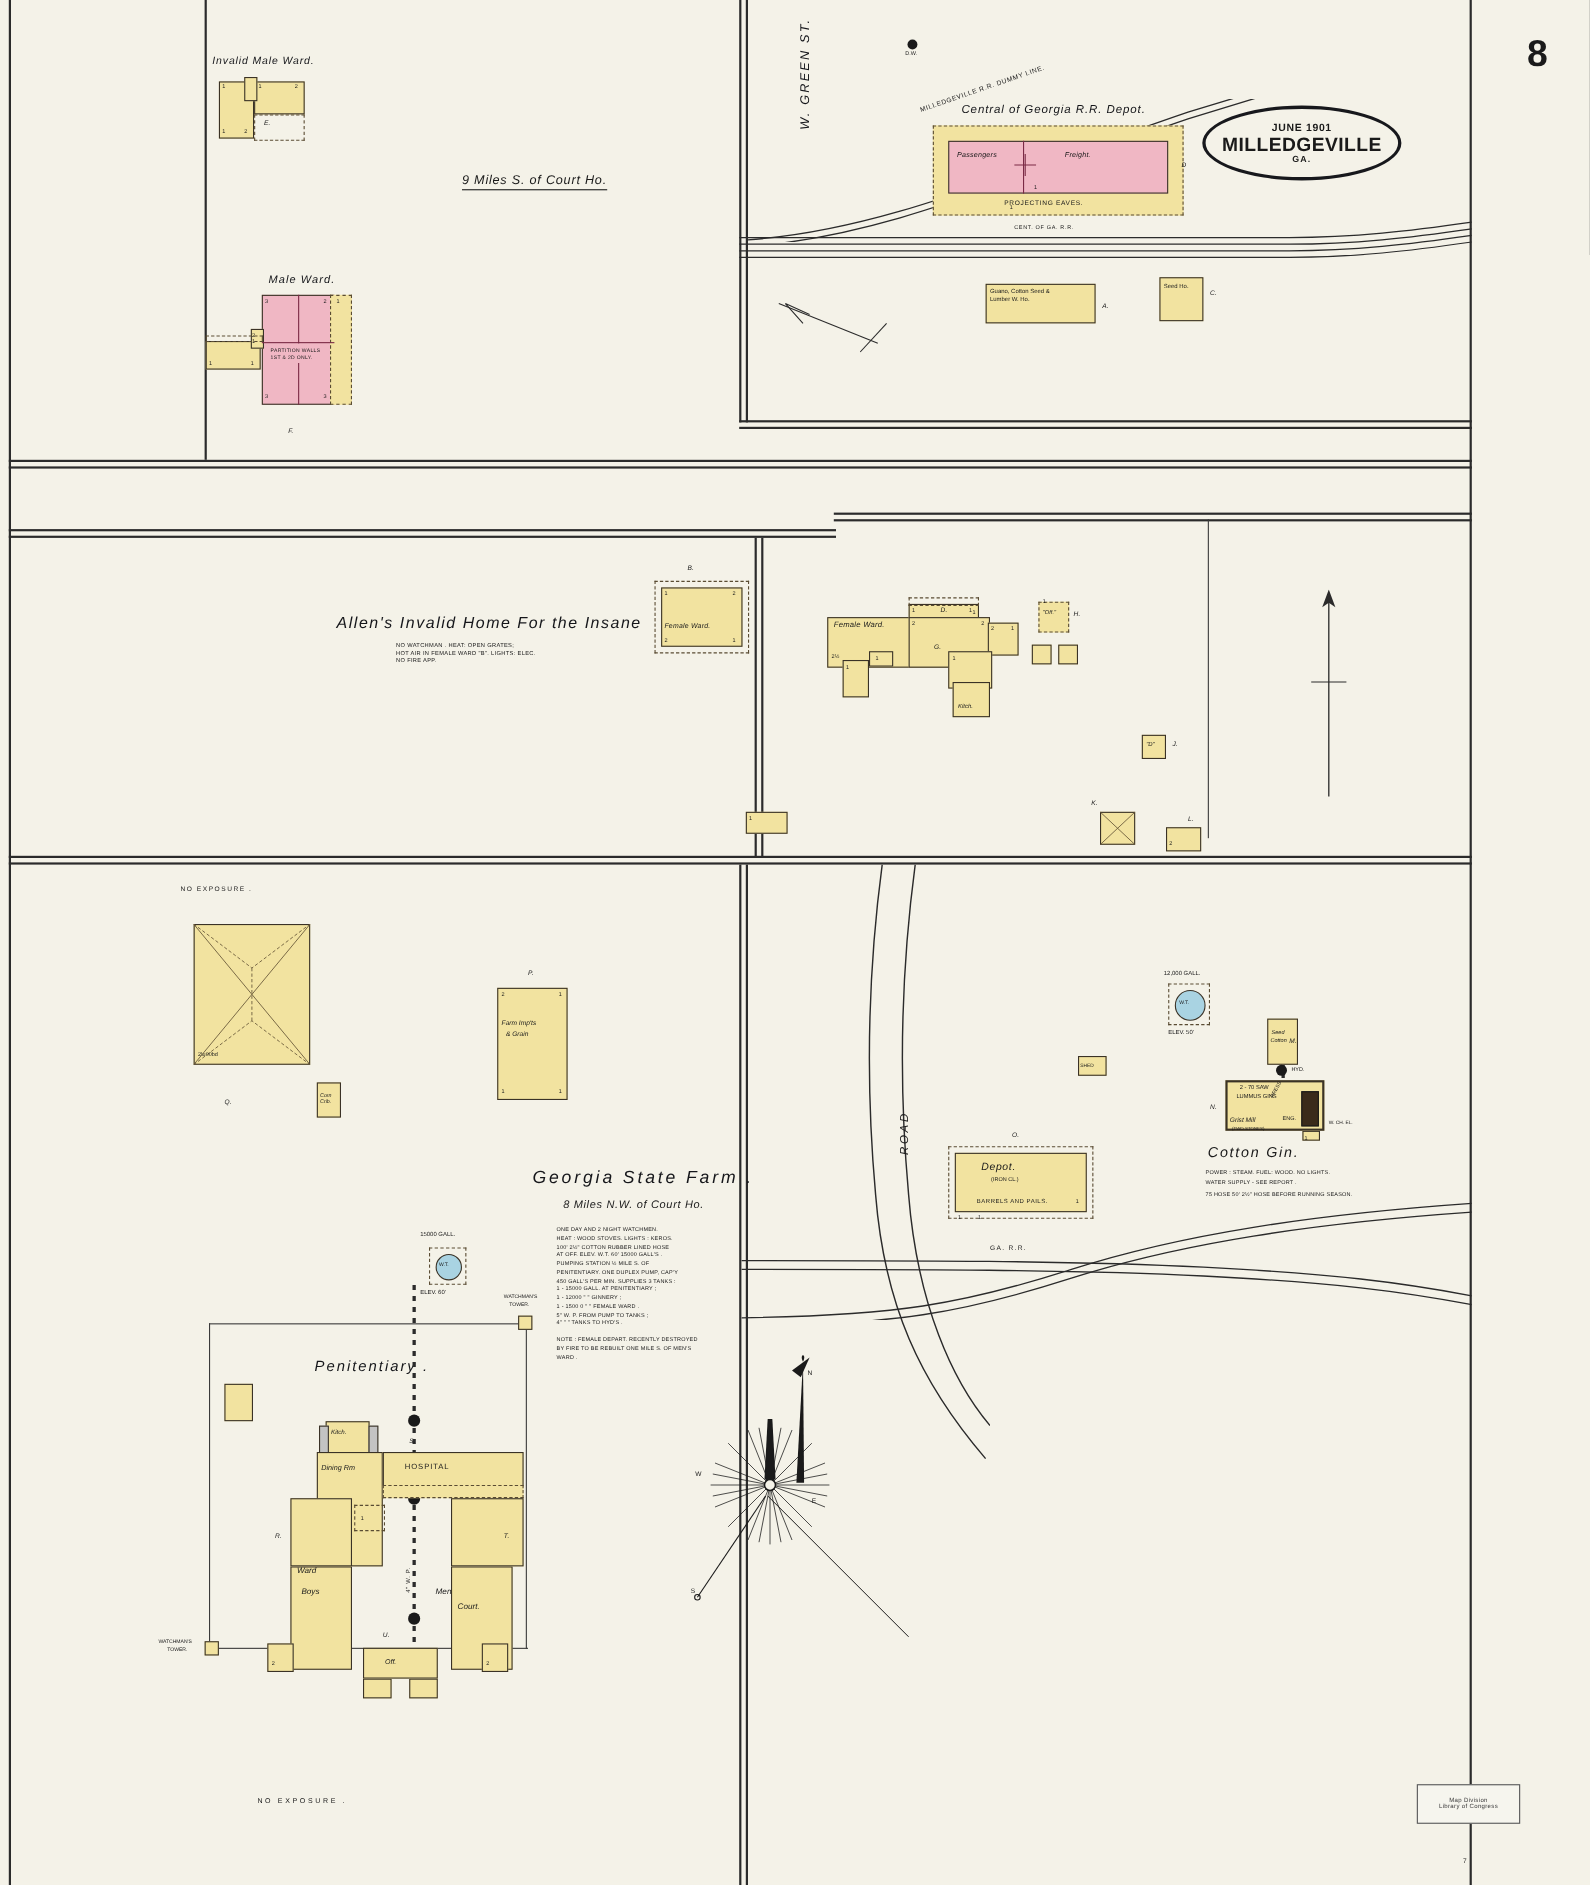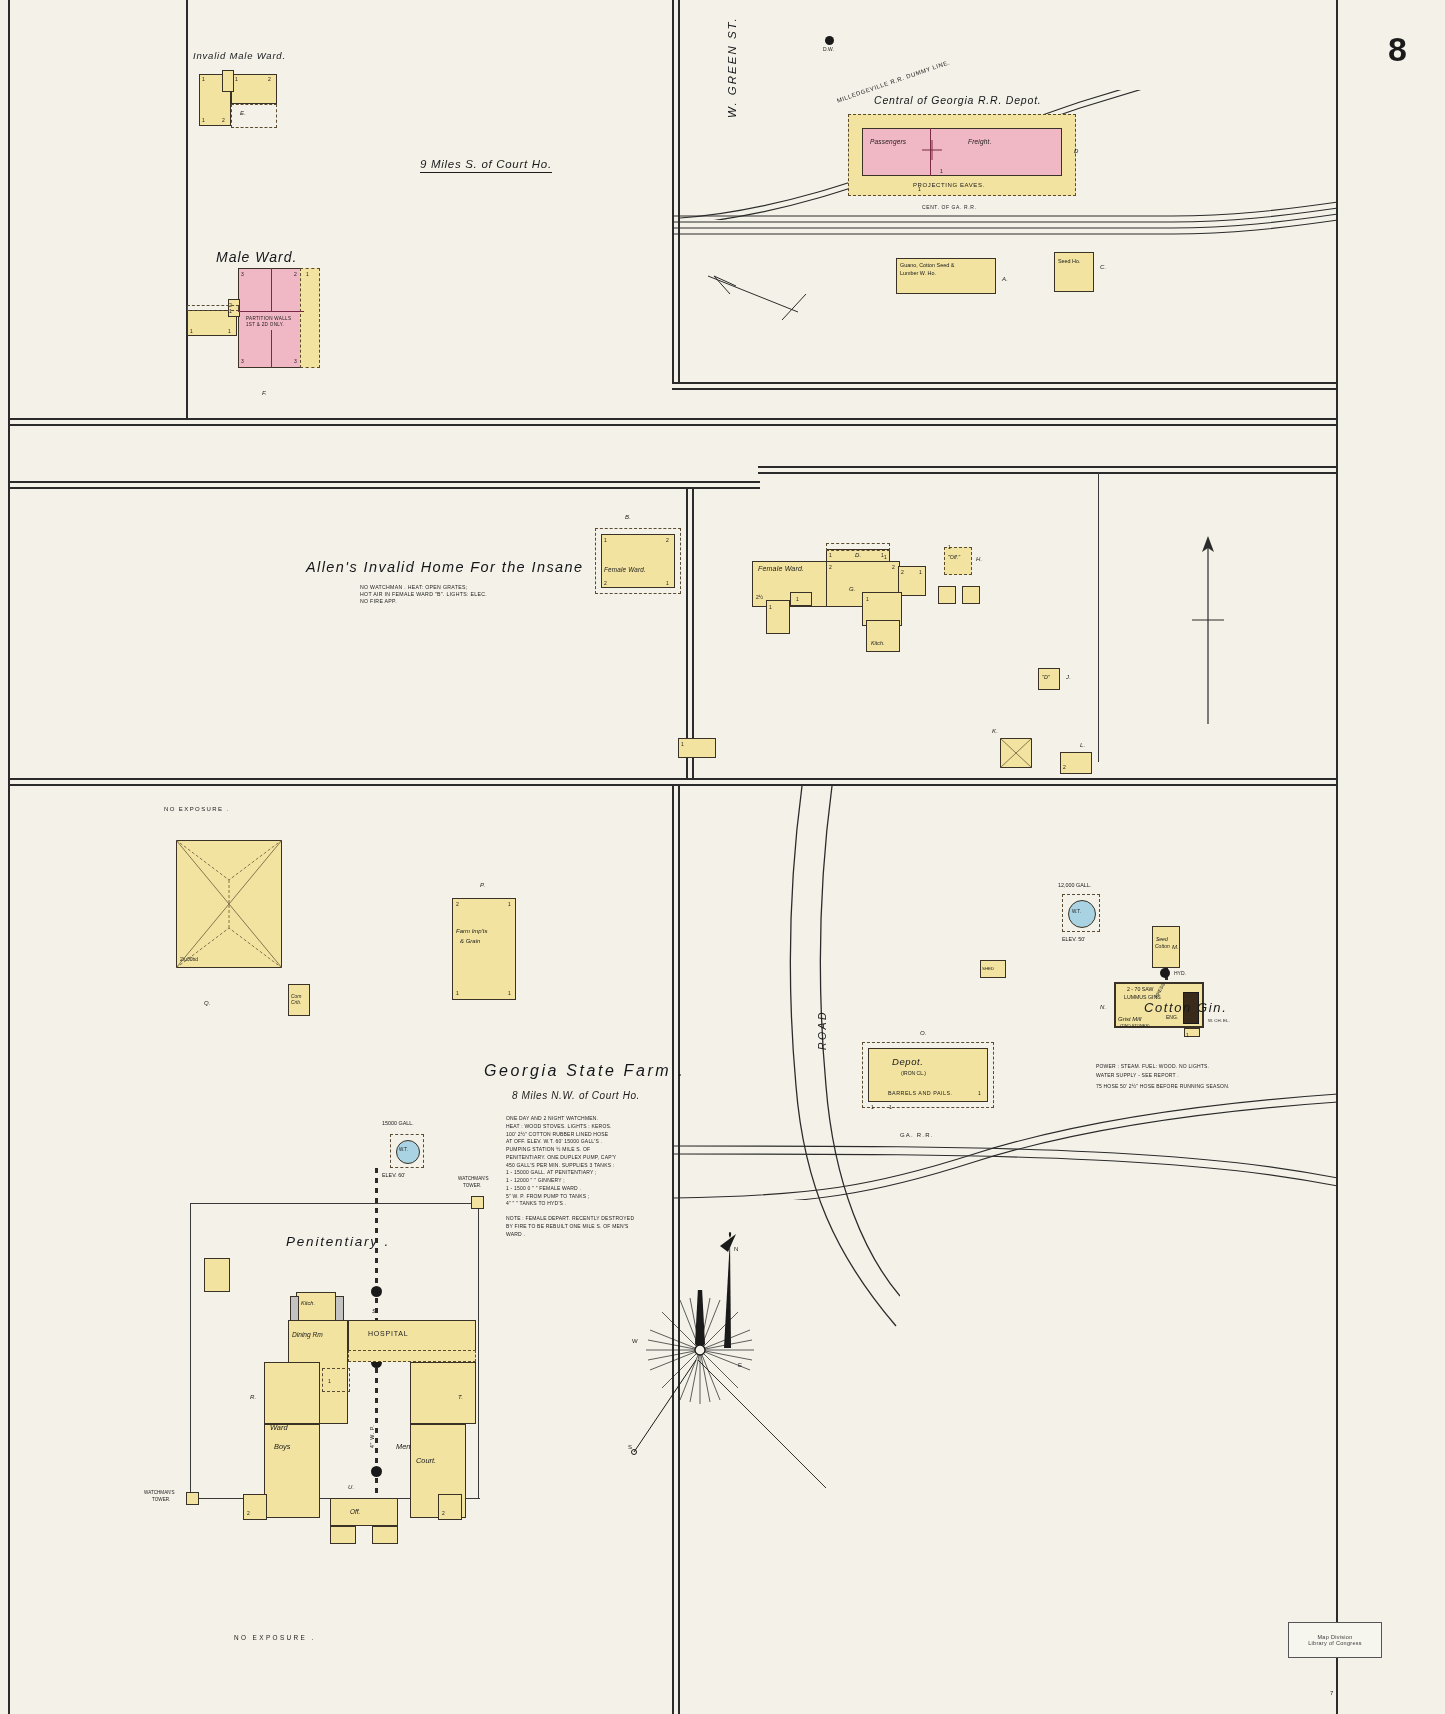--- a/index.html
+++ b/index.html
@@ -50,20 +50,25 @@
          display:flex;flex-direction:column;align-items:center;justify-content:center;}
   #stamp span{font-size:5.5px;letter-spacing:.3px;color:#3b3b3b;}
 </style>
 </head>
 <body>
 
 <div id="sheet">
 
   <div class="abs" id="pageno">8</div>
 
+  <div class="abs" id="titleoval">
+    <div class="d">JUNE 1901</div>
+    <div class="c">MILLEDGEVILLE</div>
+    <div class="s">GA.</div>
+  </div>
 
   <div class="abs line" style="left:8px;top:0;width:2px;height:1714px;"></div>
   <div class="abs line" style="left:1336px;top:0;width:2px;height:1714px;"></div>
 
   <div class="abs line" style="left:8px;top:418px;width:1330px;height:2px;"></div>
   <div class="abs line" style="left:8px;top:424px;width:1330px;height:2px;"></div>
   <div class="abs line" style="left:8px;top:481px;width:752px;height:2px;"></div>
   <div class="abs line" style="left:8px;top:487px;width:752px;height:2px;"></div>
   <div class="abs line" style="left:758px;top:466px;width:580px;height:2px;"></div>
   <div class="abs line" style="left:758px;top:472px;width:580px;height:2px;"></div>
@@ -92,21 +97,21 @@
   <div class="abs dash" style="left:231px;top:104px;width:46px;height:24px;"></div>
   <div class="abs tiny" style="left:240px;top:110px;font-style:italic;">E.</div>
   <div class="abs micro" style="left:202px;top:76px;">1</div>
   <div class="abs micro" style="left:235px;top:76px;">1</div>
   <div class="abs micro" style="left:268px;top:76px;">2</div>
   <div class="abs micro" style="left:202px;top:117px;">1</div>
   <div class="abs micro" style="left:222px;top:117px;">2</div>
 
   <div class="abs" style="left:420px;top:158px;font-size:11.5px;font-style:italic;letter-spacing:.7px;border-bottom:1.2px solid #1d1d1d;padding-bottom:2px;">9 Miles S. of Court Ho.</div>
 
-  <div class="abs hdg2 ink" style="left:216px;top:249px;font-size:14px;letter-spacing:1px;">Male Ward.</div>
+  <div class="abs hdg2 ink" style="left:244px;top:249px;font-size:10px;letter-spacing:1px;">Male Ward.</div>
 
   <div class="abs bld pink" style="left:238px;top:268px;width:66px;height:100px;"></div>
   <div class="abs dash" style="left:300px;top:268px;width:20px;height:100px;background:#f2e3a0;"></div>
   <div class="abs bld yellow" style="left:187px;top:310px;width:50px;height:26px;"></div>
   <div class="abs bld yellow" style="left:228px;top:299px;width:12px;height:18px;"></div>
   <div class="abs dash" style="left:187px;top:305px;width:52px;height:6px;"></div>
 
   <div class="abs" style="left:271px;top:268px;width:1px;height:44px;background:#7a2a45;"></div>
   <div class="abs" style="left:271px;top:330px;width:1px;height:38px;background:#7a2a45;"></div>
   <div class="abs" style="left:238px;top:311px;width:34px;height:1px;background:#7a2a45;"></div>
@@ -428,21 +433,21 @@
   <div class="abs micro" style="left:1118px;top:1016px;font-size:6px;font-style:italic;">Grist Mill</div>
   <div class="abs micro" style="left:1120px;top:1023px;font-size:4px;">(TWO STONES)</div>
   <div class="abs micro" style="left:1166px;top:1014px;font-size:5px;">ENG.</div>
   <div class="abs micro" style="left:1154px;top:996px;font-size:4.6px;transform:rotate(-62deg);transform-origin:left top;">PRESS</div>
   <div class="abs" style="left:1183px;top:992px;width:14px;height:30px;background:#3a2a1a;border:1.5px solid #1a1a1a;"></div>
   <div class="abs bld yellow" style="left:1184px;top:1028px;width:16px;height:9px;"></div>
   <div class="abs micro" style="left:1208px;top:1018px;font-size:4.4px;">W. CH. EL.</div>
   <div class="abs tiny" style="left:1100px;top:1004px;font-style:italic;">N.</div>
   <div class="abs micro" style="left:1186px;top:1032px;">1</div>
 
-  <div class="abs" style="left:1098px;top:1000px;font-size:13px;font-style:italic;letter-spacing:1.6px;margin-left:46px;">Cotton Gin.</div>
+  <div class="abs" style="left:1098px;top:1040px;font-size:13px;font-style:italic;letter-spacing:1.6px;">Cotton Gin.</div>
   <div class="abs" style="left:1096px;top:1062px;width:230px;">
     <div class="micro" style="font-size:5px;line-height:1.7;letter-spacing:.2px;">
       <div>POWER : STEAM. FUEL: WOOD. NO LIGHTS.</div>
       <div>WATER SUPPLY - SEE REPORT .</div>
       <div style="margin-top:3px;">75 HOSE 50' 2½" HOSE BEFORE RUNNING SEASON.</div>
     </div>
   </div>
 
   <div class="abs" id="compass">
     <svg width="120" height="120">

